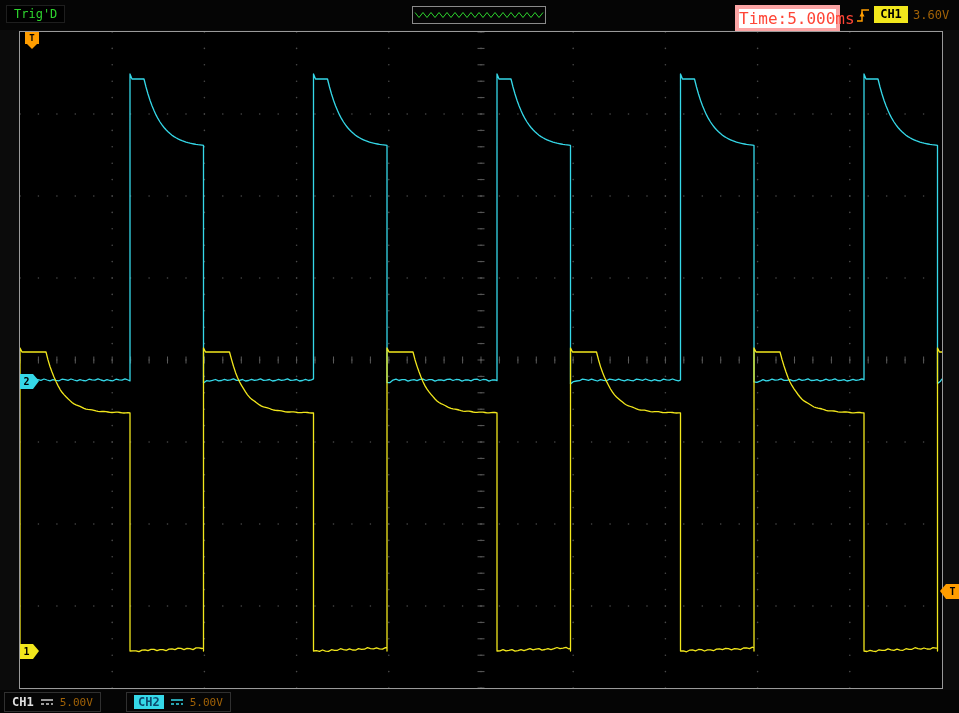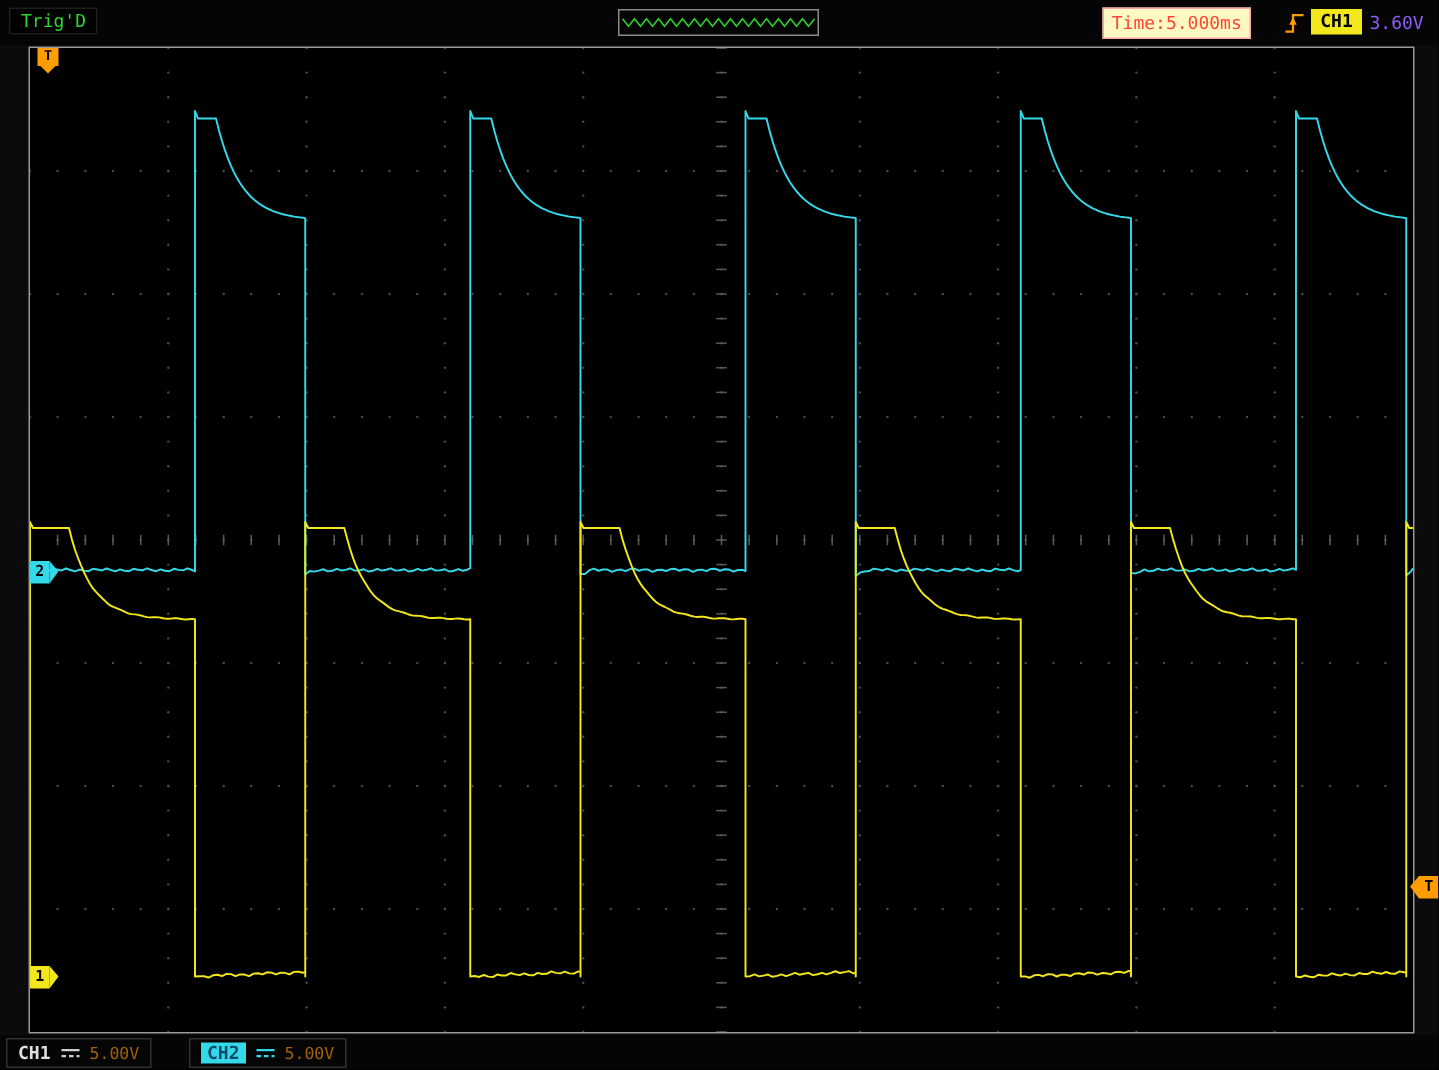--- a/index.html
+++ b/index.html
@@ -5,25 +5,25 @@
   html,body{margin:0;padding:0;background:#000;}
   .scope{position:relative;width:959px;height:713px;background:#0b0b0b;
          font-family:"DejaVu Sans Mono",monospace;overflow:hidden;}
 
   
   .topbar{position:absolute;left:0;top:0;width:959px;height:30px;background:#050505;}
   .trigd{position:absolute;left:6px;top:5px;color:#2ed52e;font-size:12px;
          padding:1px 7px;border:1px solid #1e1e1e;background:#000;}
   .preview{position:absolute;left:412px;top:6px;}
   .timebox{position:absolute;left:735px;top:5px;width:97px;height:19px;line-height:19px;
-           text-align:center;font-size:12px;color:#ff4536;background:#fef9c3;border:1px solid #fca5a5;}
+           text-align:center;font-size:16px;color:#ff4536;background:#ffffff;border:4px solid #fca5a5;}
   .trigicon{position:absolute;left:856px;top:6px;}
   .ch1box{position:absolute;left:874px;top:6px;width:34px;height:17px;line-height:17px;
           text-align:center;color:#000;font-weight:bold;font-size:12px;background:#f2e71c;}
-  .triglevel{position:absolute;left:913px;top:8px;color:#8b5cf6;font-size:12px;}
+  .triglevel{position:absolute;left:913px;top:8px;color:#a16207;font-size:12px;}
 
   
   .grid{position:absolute;left:19px;top:31px;width:922px;height:656px;
         border:1px solid #9a9a9a;background:#000;}
   .grid svg{display:block;}
 
   
   .mk{position:absolute;display:flex;align-items:center;z-index:6;}
   .cm-box{width:13px;height:15px;font-size:10px;font-weight:bold;color:#000;
           text-align:center;line-height:15px;}

